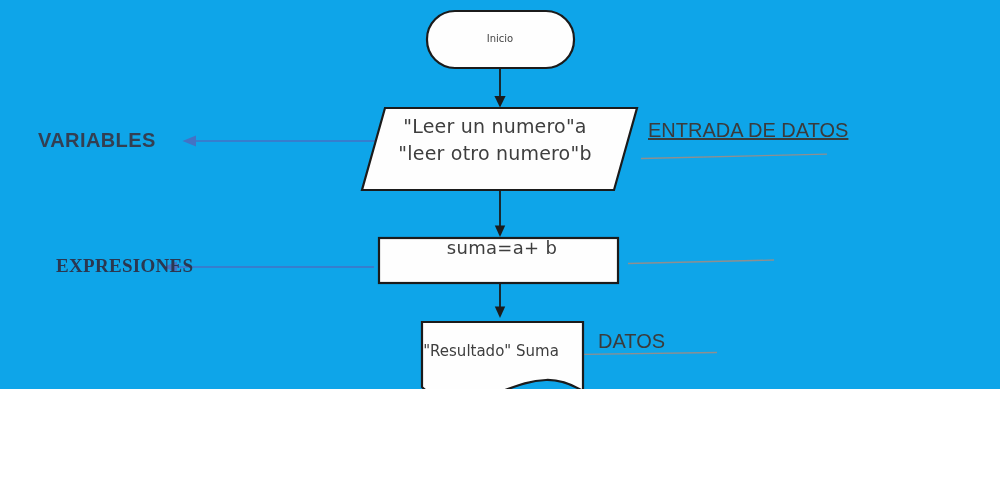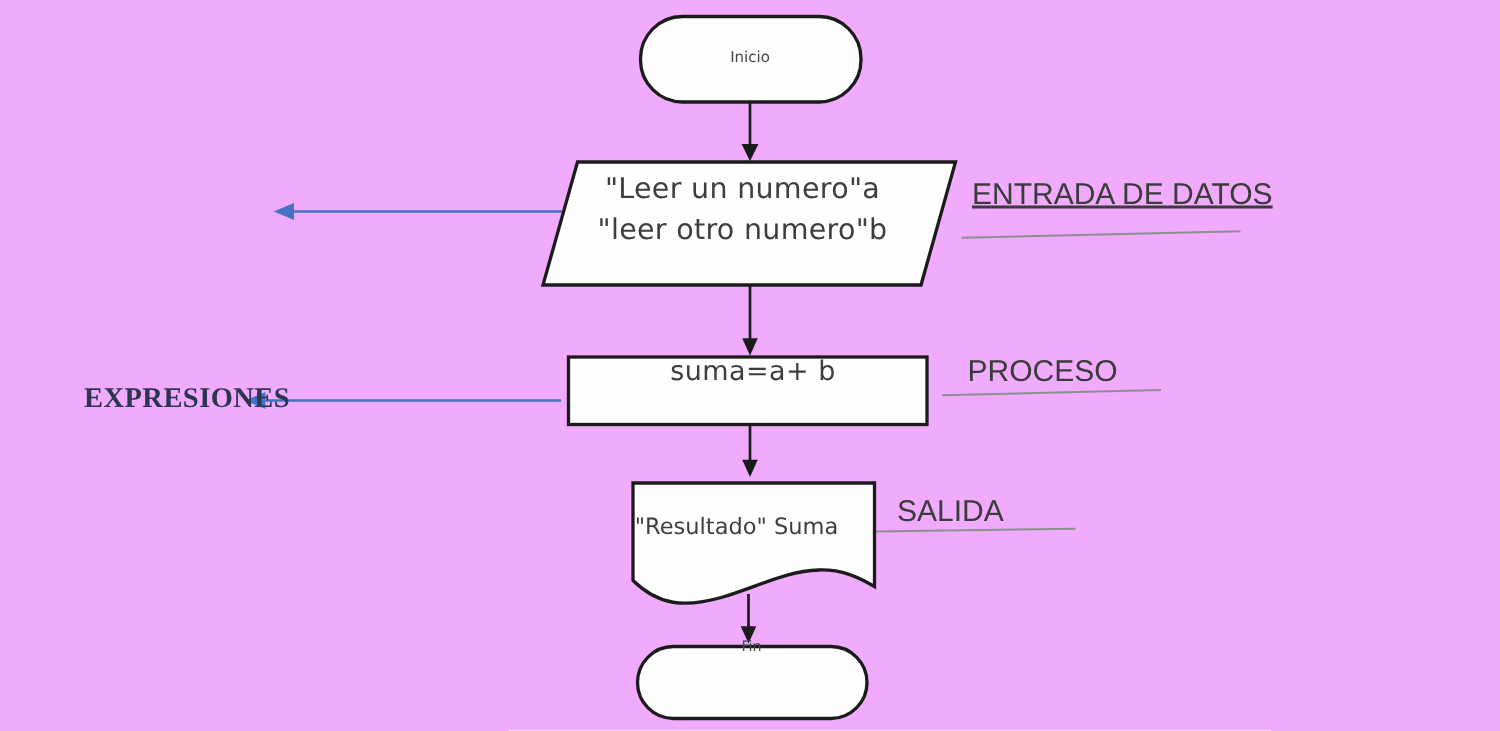--- a/index.html
+++ b/index.html
@@ -1,19 +1,19 @@
 <!DOCTYPE html>
 <html><head>
 <meta charset="utf-8">
 <style>
   html,body{margin:0;padding:0;background:#ffffff;}
   .canvas{
     position:relative;
-    width:1000px;height:487px;
-    background:#f0abfc;
+    width:1000px;height:389px;
+    background:#0ea5e9;
     overflow:hidden;
     font-family:"DejaVu Sans",sans-serif;
   }
   svg.layer{position:absolute;left:0;top:0;}
   .shape{fill:#fefefe;stroke:#1b1b1b;stroke-width:2.2px;}
   .flow{stroke:#1b1b1b;stroke-width:1.8px;}
   .head{fill:#1b1b1b;stroke:none;}
   .blueline{stroke:#4472c4;stroke-width:1.6px;}
   .bluehead{fill:#4472c4;stroke:none;}
   .uline{stroke:#8f8f8f;stroke-width:1.3px;}
@@ -102,22 +102,22 @@
     <div>"Leer un numero"a</div>
     <div>"leer otro numero"b</div>
   </div>
 
   <div class="lbl t-proc">suma=a+ b</div>
 
   <div class="lbl t-out">"Resultado" Suma</div>
 
   <div class="lbl t-fin">Fin</div>
 
+  <div class="lbl t-var">VARIABLES</div>
 
   <div class="lbl t-exp">EXPRESIONES</div>
 
   <div class="lbl t-ent">ENTRADA DE DATOS</div>
 
-  <div class="lbl t-pro">PROCESO</div>
 
-  <div class="lbl t-sal">SALIDA</div>
+  <div class="lbl t-sal">DATOS</div>
 
 </div>
 
 </body></html>

